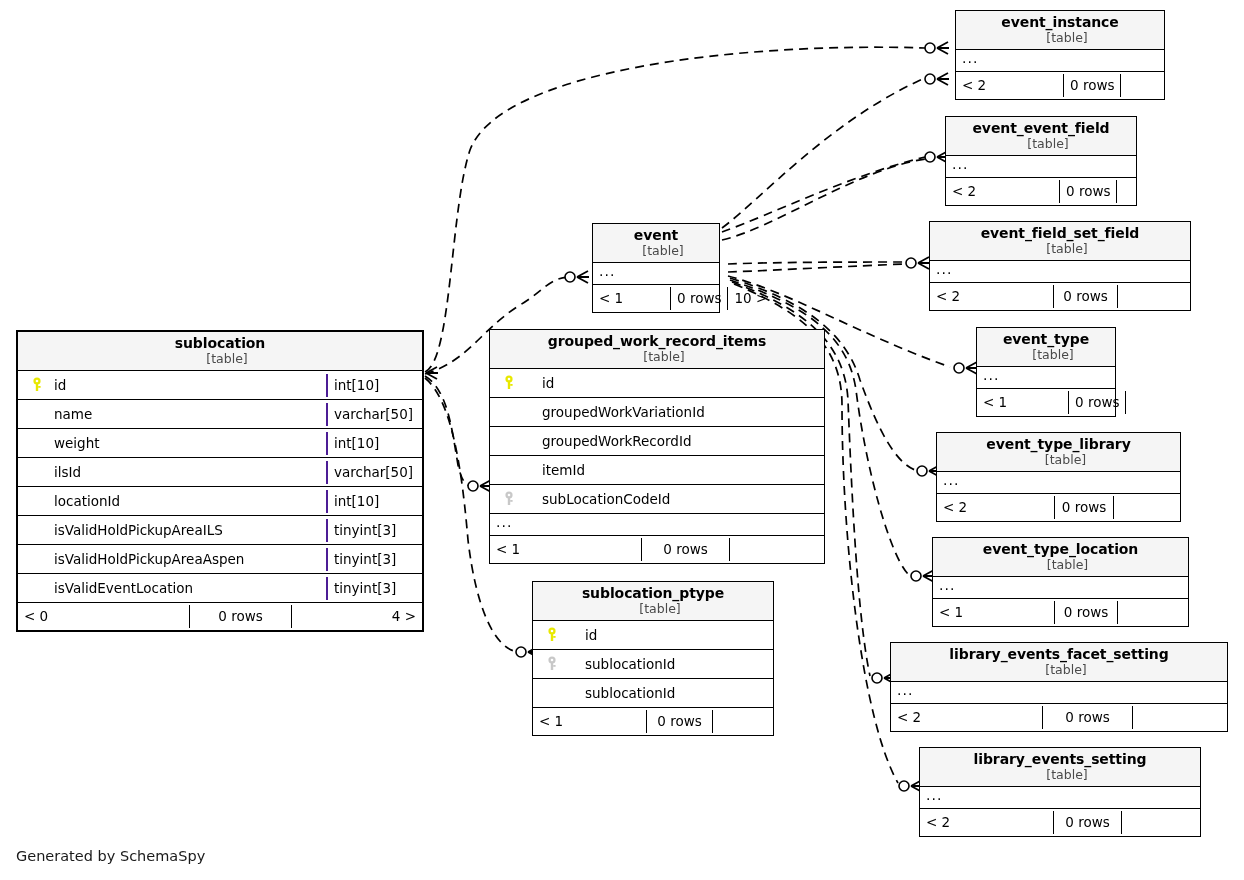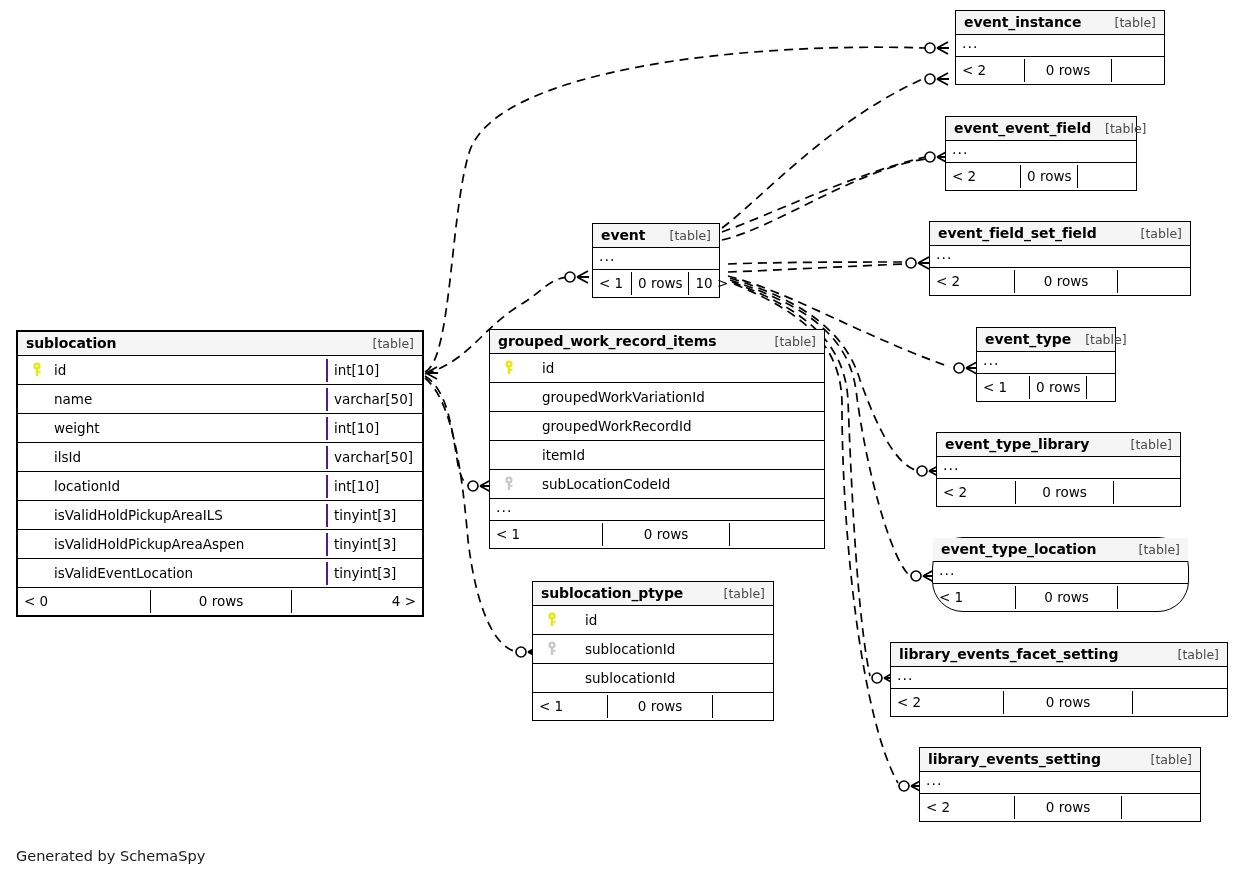--- a/index.html
+++ b/index.html
@@ -26,20 +26,21 @@
   .table-box.thick { border-width: 2px; }
 
   .tbl-header {
     display: flex;
     align-items: center;
     justify-content: space-between;
     background: #f5f5f5;
     border-bottom: 1px solid #000;
     padding: 3px 8px 4px 8px;
     box-sizing: border-box;
+    flex-direction: column;
   }
   .tbl-name { font-weight: bold; font-size: 14px; letter-spacing: -0.1px; }
   .tbl-kind { color: #4a4a4a; font-size: 12.5px; padding-left: 14px; }
 
   .col-row {
     display: flex;
     border-bottom: 1px solid #000;
     box-sizing: border-box;
     min-height: 29px;
     align-items: center;
@@ -79,21 +80,21 @@
 
   .foot-row {
     display: flex;
     box-sizing: border-box;
     min-height: 27px;
     align-items: center;
     font-size: 13.5px;
   }
   .foot-cell { padding: 3px 6px 4px 6px; box-sizing: border-box; white-space: nowrap; }
   .foot-left   { flex: 0 0 auto; text-align: left; }
-  .foot-mid    { flex: 1 1 auto; text-align: center; border-left: 1px solid #000; border-right: 1px solid #000; }
+  .foot-mid    { flex: 1 1 auto; text-align: center; border-left: 1px solid #000; border-right: 1px solid #000; margin-left: 39px; }
   .foot-right  { flex: 0 0 auto; text-align: right; }
 
   #footer-note {
     position: absolute;
     left: 16px; top: 848px;
     font-size: 14.5px;
     color: #1a1a1a;
   }
 </style>
 </head>
@@ -441,21 +442,21 @@
       <span class="tbl-kind">[table]</span>
     </div>
     <div class="ellipsis-row">...</div>
     <div class="foot-row">
       <div class="foot-cell foot-left" style="width:78px;">&lt; 2</div>
       <div class="foot-cell foot-mid">0 rows</div>
       <div class="foot-cell foot-right" style="width:66px;"></div>
     </div>
   </div>
 
-  <div class="table-box" style="left:932px; top:537px; width:257px;border-radius:31px;">
+  <div class="table-box" style="left:932px; top:537px; width:257px;">
     <div class="tbl-header">
       <span class="tbl-name">event_type_location</span>
       <span class="tbl-kind">[table]</span>
     </div>
     <div class="ellipsis-row">...</div>
     <div class="foot-row">
       <div class="foot-cell foot-left" style="width:82px;">&lt; 1</div>
       <div class="foot-cell foot-mid">0 rows</div>
       <div class="foot-cell foot-right" style="width:70px;"></div>
     </div>

